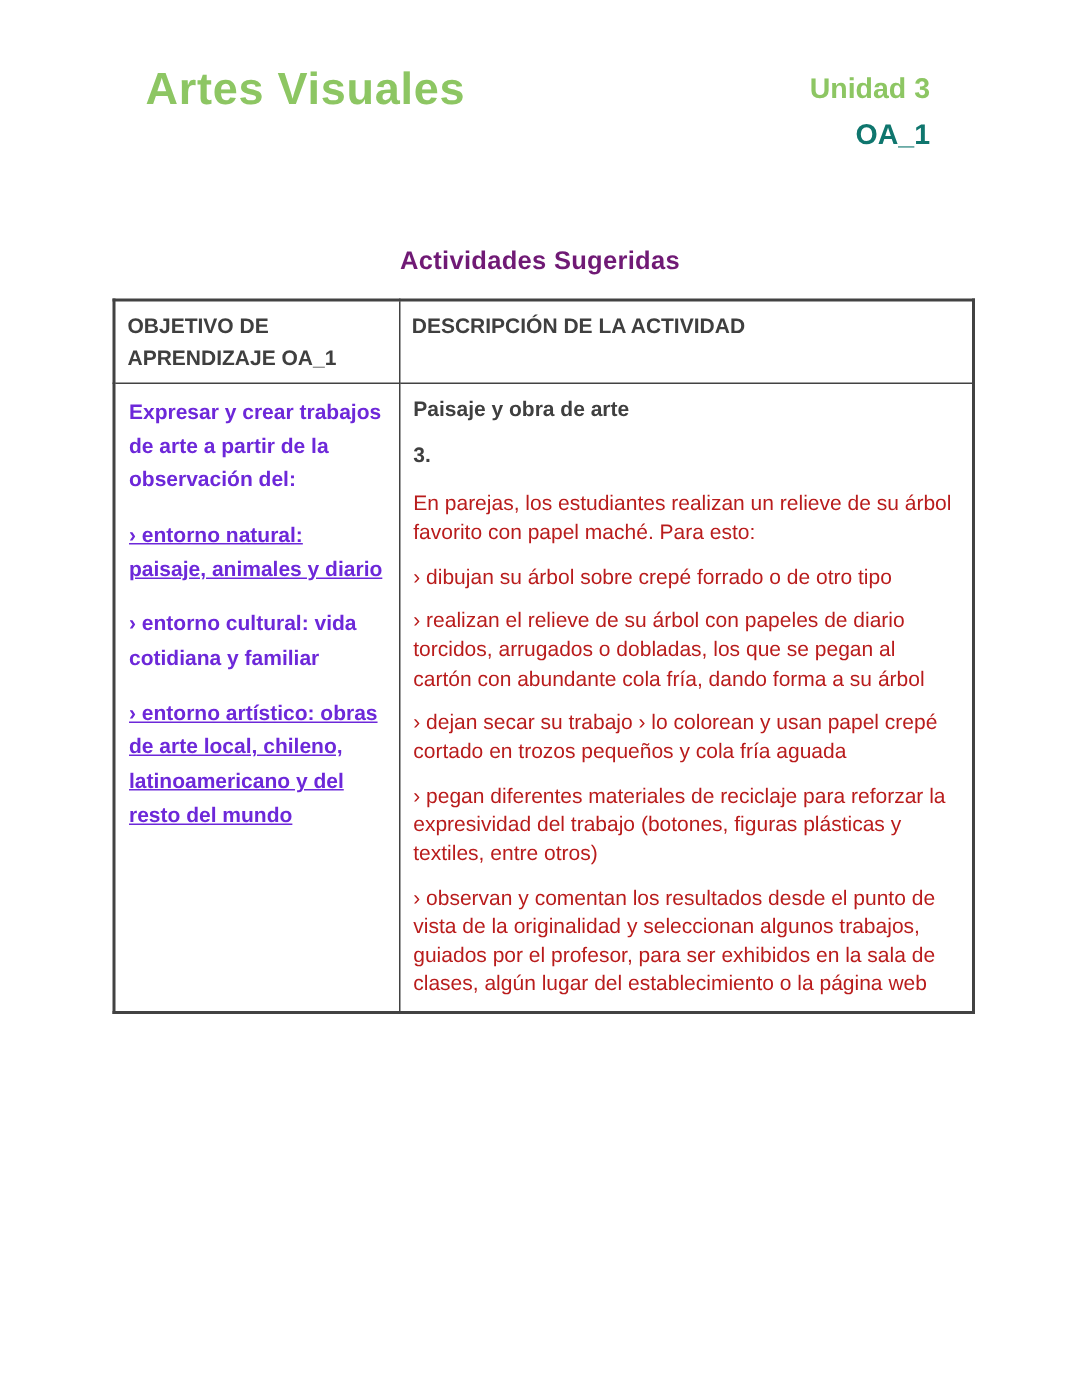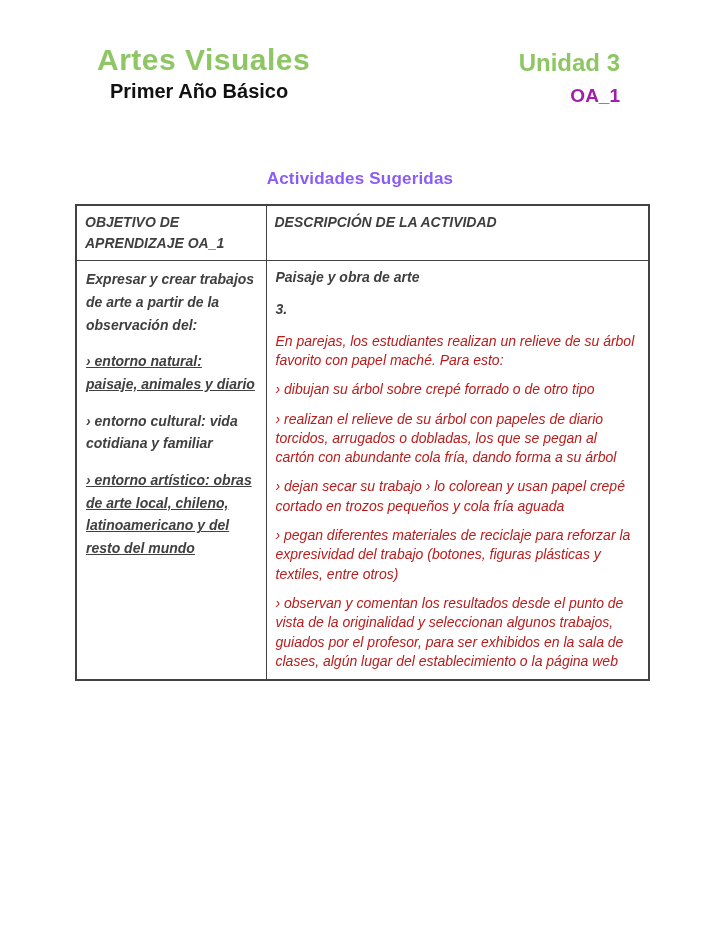--- a/index.html
+++ b/index.html
@@ -36,53 +36,53 @@
     font-weight: bold;
     color: #111111;
     margin-top: 4px;
     padding-left: 13px;
   }
   .header-right {
     text-align: right;
     padding-top: 6px;
   }
   .header-right .unit-label {
-    font-size: 24px;
+    font-size: 19px;
     font-weight: bold;
     color: #8dc663;
     line-height: 1.1;
   }
   .header-right .oa-label {
     font-size: 19px;
     font-weight: bold;
-    color: #a21caf;
+    color: #0f766e;
     margin-top: 9px;
   }
 
   
   .section-title {
     margin-top: 62px;
     text-align: center;
     font-size: 17px;
     font-weight: bold;
-    color: #8b5cf6;
+    color: #701a75;
     letter-spacing: 0.2px;
   }
 
   
   table.activity-table {
     border-collapse: collapse;
     margin: 15px 0 0 75px;
     width: 573px;
     table-layout: fixed;
   }
   table.activity-table, table.activity-table td, table.activity-table th {
     border: 1px solid #424242;
   }
-  table.activity-table { border-width: 2px; font-style: italic; }
+  table.activity-table { border-width: 2px; }
   col.col-objective   { width: 190px; }
   col.col-description { width: 383px; }
 
   th.header-cell {
     font-size: 14px;
     font-weight: bold;
     color: #3f3f3f;
     vertical-align: top;
     padding: 6px 8px;
     height: 48px;
@@ -94,21 +94,21 @@
   td.body-cell {
     vertical-align: top;
     height: 413px;
     padding: 7px 9px 8px 9px;
   }
 
   
   .objective-cell p {
     font-size: 14px;
     font-weight: bold;
-    color: #404040;
+    color: #6d28d9;
     line-height: 1.62;
     margin-bottom: 14px;
   }
   .objective-cell p.underlined { text-decoration: underline; }
   .objective-cell p:last-child { margin-bottom: 16px; }
 
   
   .description-cell .activity-heading,
   .description-cell .activity-number {
     font-size: 14px;
@@ -127,21 +127,20 @@
   .description-cell p.activity-paragraph:last-child { margin-bottom: 0; }
 </style>
 </head>
 <body>
 
 <div class="page">
 
   <div class="page-header">
     <div class="header-left">
       <div class="doc-title">Artes Visuales</div>
-      <div class="doc-subtitle">Primer Año Básico</div>
     </div>
     <div class="header-right">
       <div class="unit-label">Unidad 3</div>
       <div class="oa-label">OA_1</div>
     </div>
   </div>
 
   <div class="section-title">Actividades Sugeridas</div>
 
   <table class="activity-table">

